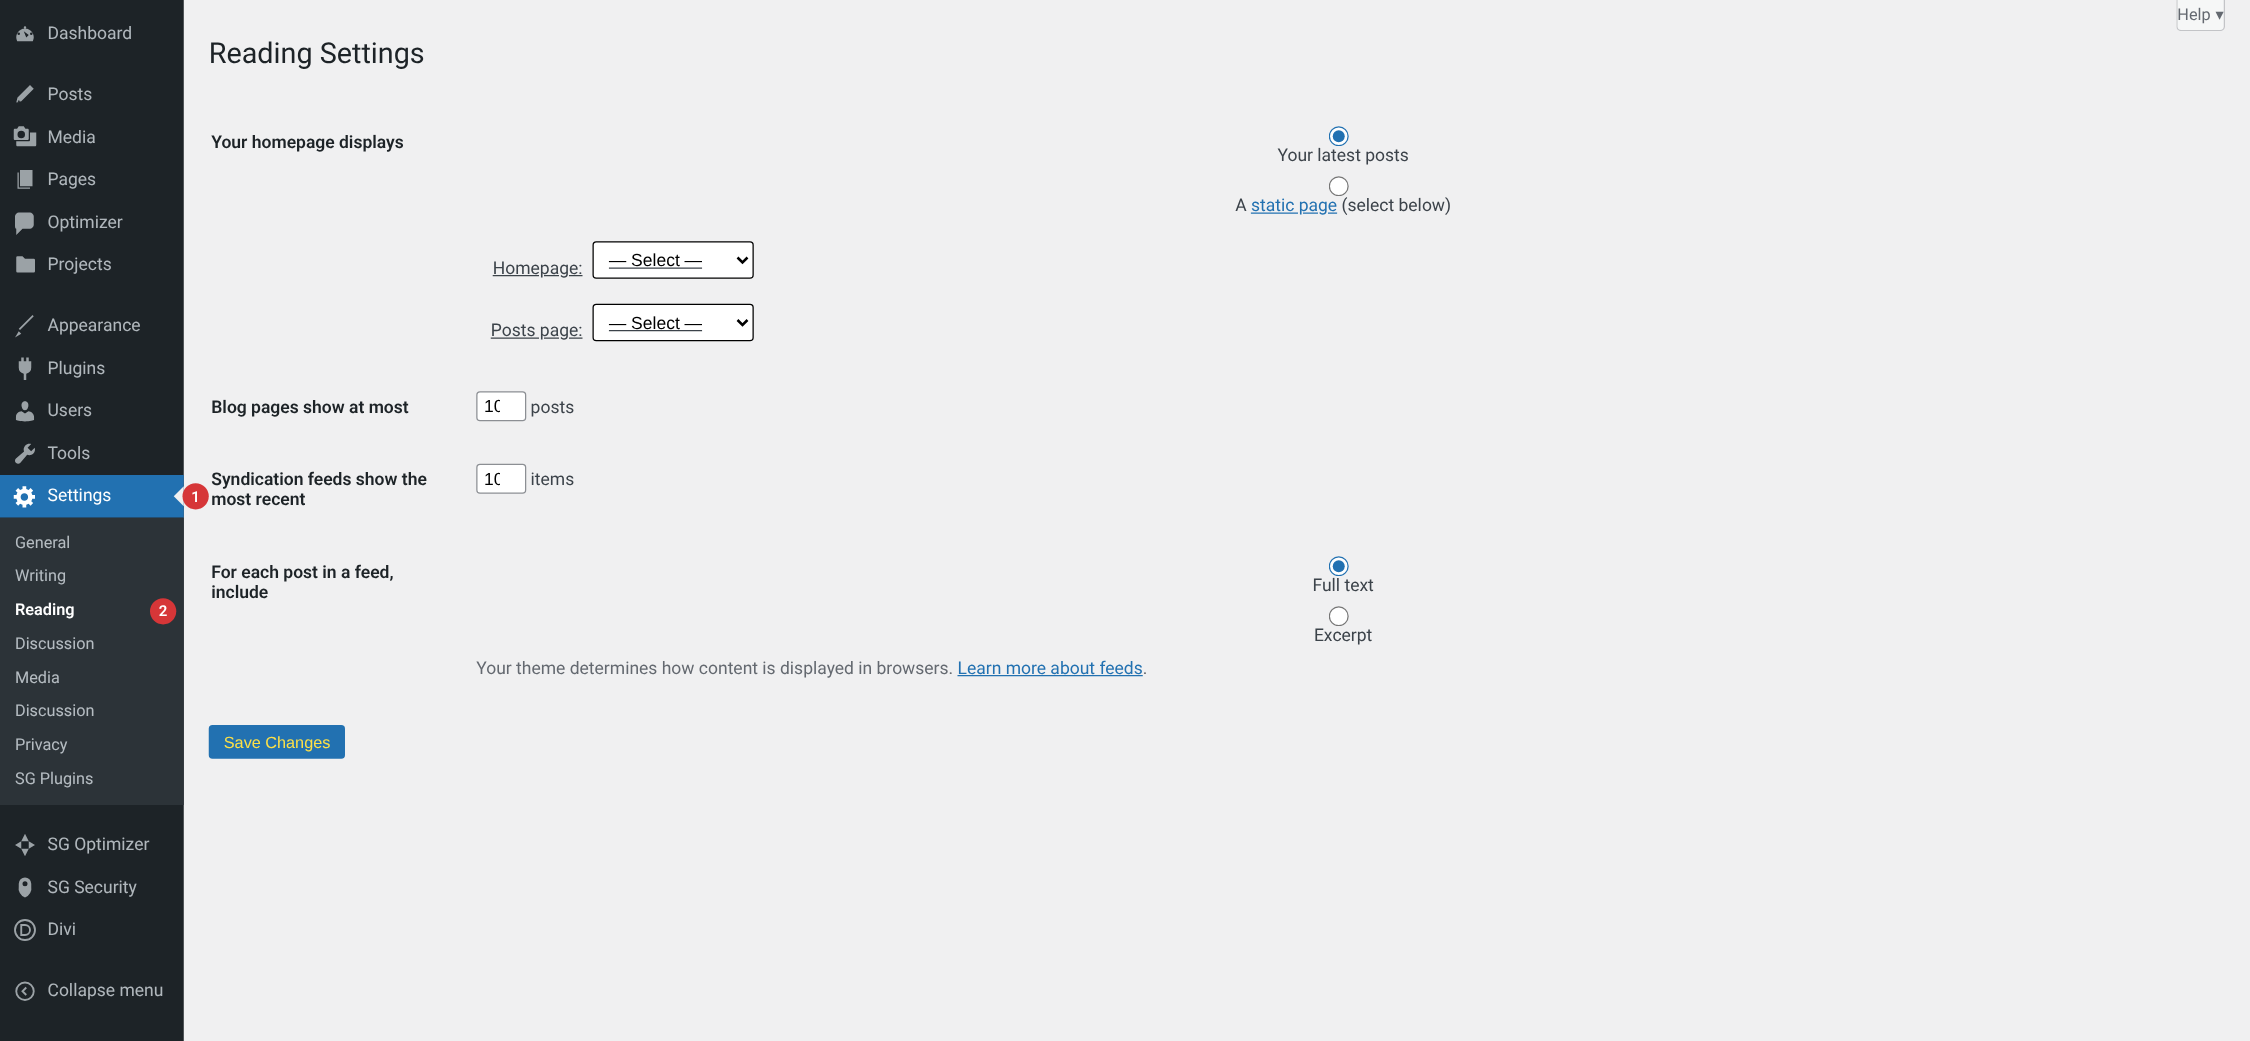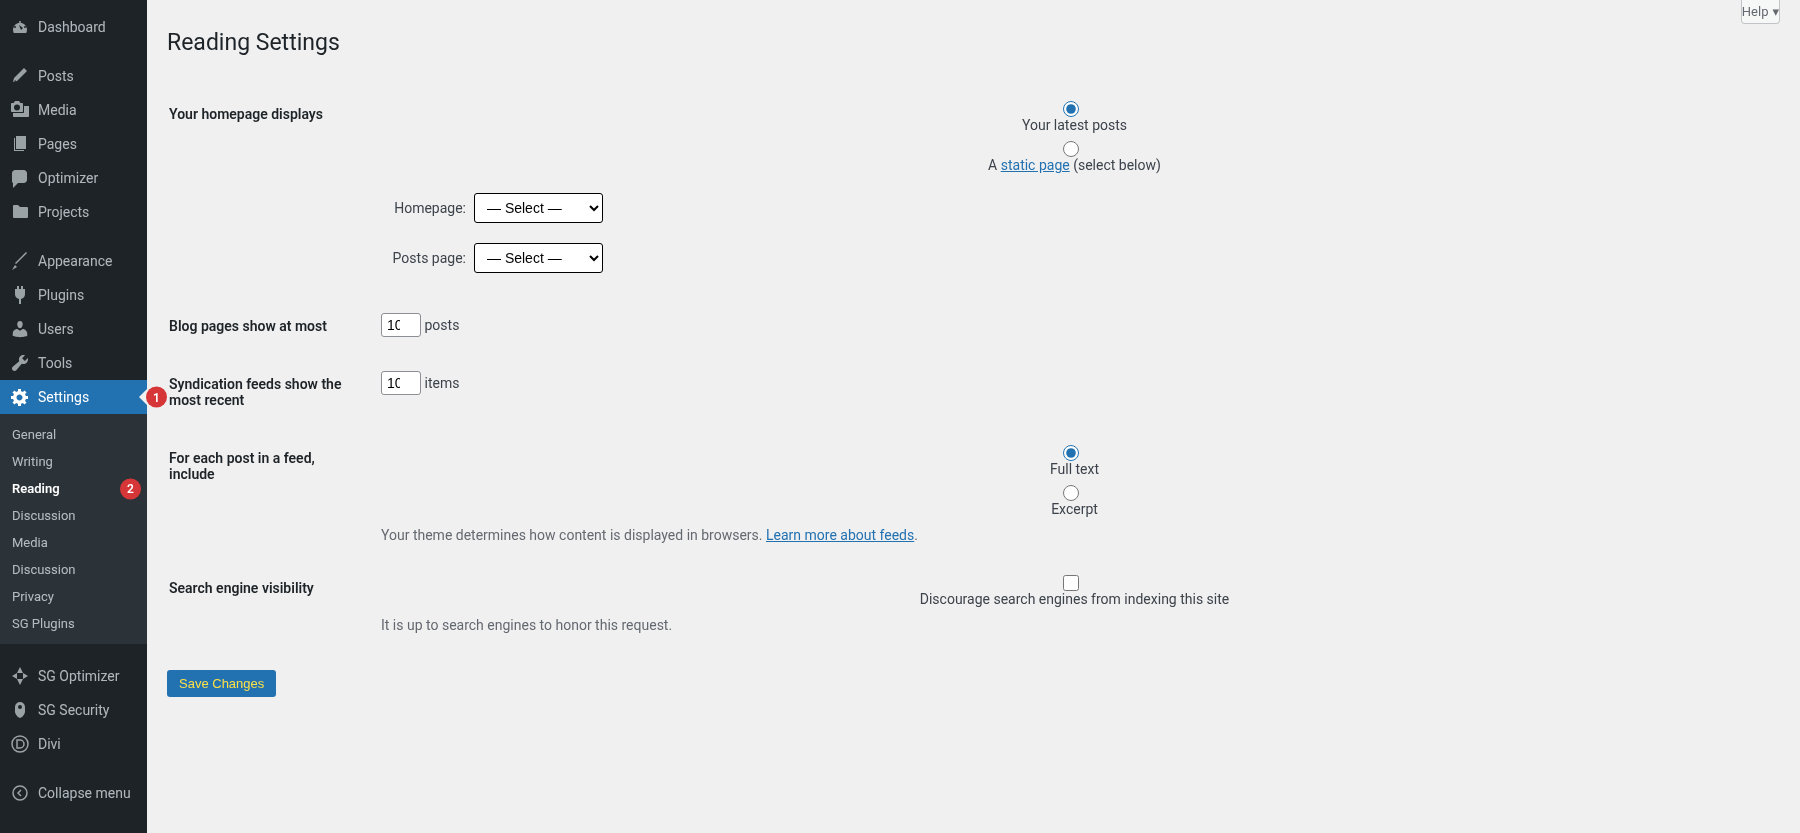--- a/index.html
+++ b/index.html
@@ -17,21 +17,21 @@
     .badge { position: absolute; right: -20px; top: 50%; transform: translateY(-50%); width: 21px; height: 21px; border-radius: 50%; background: #D63638; color: #fff; font-size: 12px; font-weight: 600; display: flex; align-items: center; justify-content: center; z-index: 10; }
     .badge.inside { right: 6px; }
     .content { flex: 1; padding: 20px; position: relative; }
     .help-btn { position: absolute; top: 0; right: 20px; background: #f6f7f7; border: 1px solid #c3c4c7; border-top: none; border-radius: 0 0 4px 4px; padding: 4px 0; font-size: 13px; cursor: pointer; display: flex; align-items: center; gap: 4px; color: #646970; }
     h1 { font-size: 23px; font-weight: 400; margin-bottom: 28px; color: #1d2327; padding-top: 9px; }
     .form-table { width: 100%; }
     .form-table th { width: 200px; text-align: left; vertical-align: top; padding: 20px 10px 20px 0; font-weight: 600; font-size: 14px; color: #1d2327; }
     .form-table td { padding: 15px 10px; vertical-align: top; font-size: 14px; }
     .radio-row { display: flex; align-items: center; margin-bottom: 8px; flex-direction: column; }
     .radio-row input[type="radio"] { margin-right: 8px; width: 16px; height: 16px; accent-color: #2271b1; }
-    .select-row { display: flex; align-items: center; margin-bottom: 8px; margin-top: 20px; }
+    .select-row { display: flex; align-items: flex-end; margin-bottom: 8px; margin-top: 20px; text-decoration: underline; }
     .select-row label { width: 85px; text-align: right; margin-right: 8px; }
     select { padding: 4px 24px 4px 8px; font-size: 14px; border: 1px solid #000000; border-radius: 3px; background: #fff; min-width: 100px; height: 30px; }
     input[type="number"] { width: 40px; padding: 3px 5px; font-size: 14px; border: 1px solid #8c8f94; border-radius: 3px; }
     input[type="checkbox"] { width: 16px; height: 16px; margin-right: 8px; }
     a { color: #2271b1; text-decoration: underline; }
     .desc { color: #646970; margin-top: 10px; }
     .save-btn { background: #2271b1; color: #fde047; border: none; padding: 6px 12px; font-size: 13px; border-radius: 3px; cursor: pointer; margin-top: 20px; }
     .arrow { position: absolute; right: 0; top: 50%; transform: translateY(-50%); width: 0; height: 0; border-top: 8px solid transparent; border-bottom: 8px solid transparent; border-right: 8px solid #f0f0f1; }
   </style>
 </head>
@@ -237,28 +237,18 @@
           </div>
           <div class="radio-row">
             <input type="radio" name="rss_use_excerpt" style="">
             <label>Excerpt</label>
           </div>
           <p class="desc">
             <span>Your theme determines how content is displayed in browsers. </span><a href="#">Learn more about feeds</a><span>.</span>
           </p>
         </td>
       </tr>
-      <tr>
-        <th>Search engine visibility</th>
-        <td>
-          <div class="radio-row">
-            <input type="checkbox" style="">
-            <label>Discourage search engines from indexing this site</label>
-          </div>
-          <p class="desc">It is up to search engines to honor this request.</p>
-        </td>
-      </tr>
     </tbody>
       </table>
 
     <button class="save-btn">Save Changes</button>
   </div>
 </div>
 
 </body></html>

